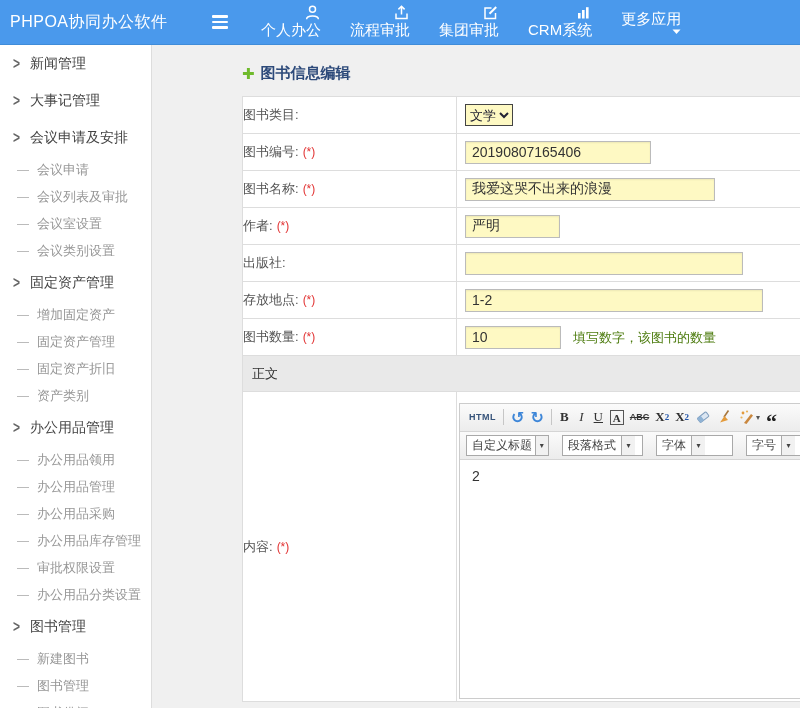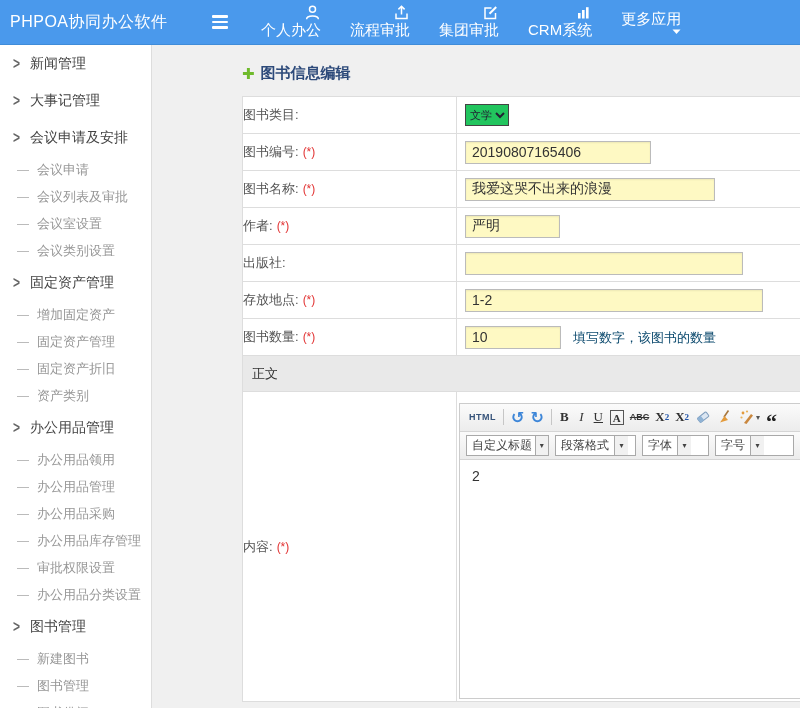--- a/index.html
+++ b/index.html
@@ -33,23 +33,23 @@
   
   table.form { border-collapse:collapse; background:#fff; margin-top:13px; width:564px; table-layout:fixed; }
   table.form td { border:1px solid #ddd; font-size:13px; color:#555; vertical-align:middle; }
   td.lbl { width:214px; height:37px; }
   td.val { padding:5px 8px; }
   .req { color:#e23333; font-size:12px; margin-left:4px; }
   input.txt { height:23px; border:1px solid #bbb; padding:0 6px; font-size:14px; color:#333;
     font-family:inherit; box-shadow:inset 0 1px 2px rgba(0,0,0,.07); background:#fef9c3; }
   .w-num{width:186px} .w-name{width:250px} .w-author{width:95px}
   .w-pub{width:278px} .w-loc{width:298px} .w-qty{width:96px}
-  select.cat { height:22px; border:1px solid #444; background:#22c55e; font-size:11px;
+  select.cat { height:22px; border:1px solid #444; background:#fef9c3; font-size:13px;
     color:#223; font-family:inherit; }
-  .hint { margin-left:12px; font-size:13px; color:#0c4a6e; }
+  .hint { margin-left:12px; font-size:13px; color:#4d7c0f; }
   tr.section td { background:#e9e9e9; color:#333; height:36px; padding-left:9px; }
   td.content-lbl { vertical-align:middle; border-left:1px solid #9fc3df;margin-left:20px; }
   td.content-val { padding:2px; height:310px; vertical-align:top; }
 
   
   .editor { width:436px; border:1px solid #ccc; margin-top:8px; }
   .tb { display:flex; align-items:center; padding:0 6px; height:28px; white-space:nowrap;
     background:linear-gradient(#fbfbfb,#ececec); border-bottom:1px solid #d5d5d5; overflow:hidden; }
   .tbtn { min-width:17px; height:22px; display:inline-flex; align-items:center; justify-content:center;
     padding:0 3px; font-size:13px; color:#333; cursor:pointer; border-radius:2px; }
@@ -58,25 +58,25 @@
   .sep { width:1px; height:16px; background:#c6c6c6; margin:0 4px; flex:none; }
   .serif { font-family:"Liberation Serif","DejaVu Serif",serif; }
   .b{font-weight:bold} .i{font-style:italic} .u{text-decoration:underline}
   .a-box { border:1px solid #555; font-size:11px; height:15px; line-height:14px; padding:0 2px; font-weight:bold; }
   .abc { font-size:9px; font-weight:bold; text-decoration:line-through; }
   .supsub { font-size:13px; font-weight:bold; }
   .supsub sup,.supsub sub { font-size:9px; color:#2255aa; }
   .quote-btn { font-size:22px; line-height:8px; padding-top:10px; font-weight:bold; color:#222; }
   .mini-caret { font-size:8px; color:#555; margin-left:1px; }
   .dd { display:flex; align-items:center; height:21px; border:1px solid #a9a9a9; background:#fff;
-    font-size:12px; color:#444; margin-right:6px; cursor:pointer; flex:none; }
+    font-size:12px; color:#444; margin-right:13px; cursor:pointer; flex:none; }
   .dd-label { padding:0 5px; overflow:hidden; }
   .dd-caret { width:14px; height:100%; border-left:1px solid #a9a9a9; background:#f1f1f1;
     display:flex; align-items:center; justify-content:center; font-size:8px; color:#444; }
-  .dd0{width:83px}.dd1{width:81px}.dd2{width:67px}.dd3{width:79px}
+  .dd0{width:83px}.dd1{width:81px}.dd2{width:77px}.dd3{width:79px}
   .editor-body { background:#fff; height:238px; padding:8px 12px; font-size:14px; color:#333; cursor:text; }
 </style>
 </head>
 <body>
 
 <div class="topbar">
   <div class="logo">PHPOA协同办公软件</div>
   <div class="hamburger">
       <i></i>
       <i></i>

